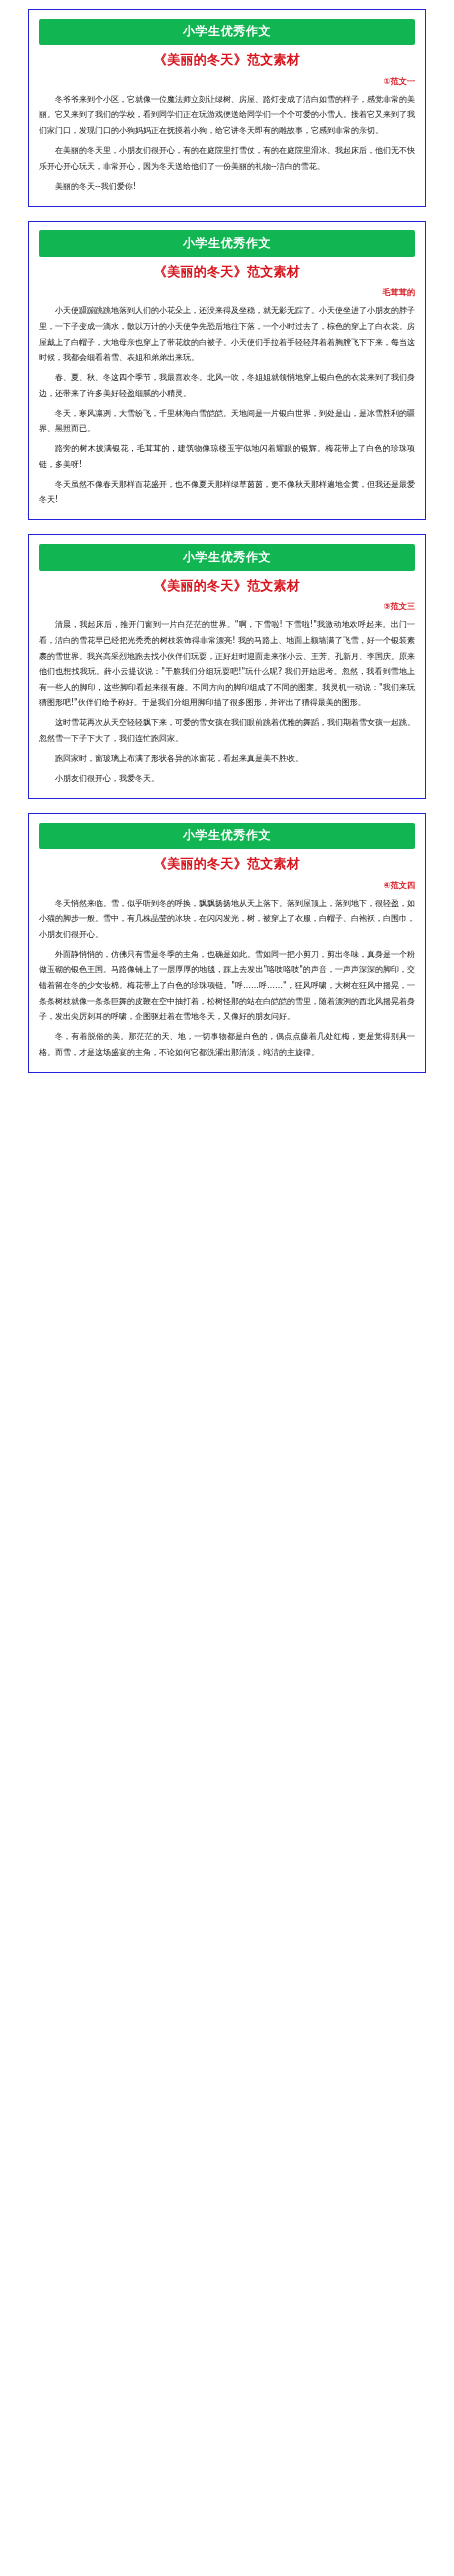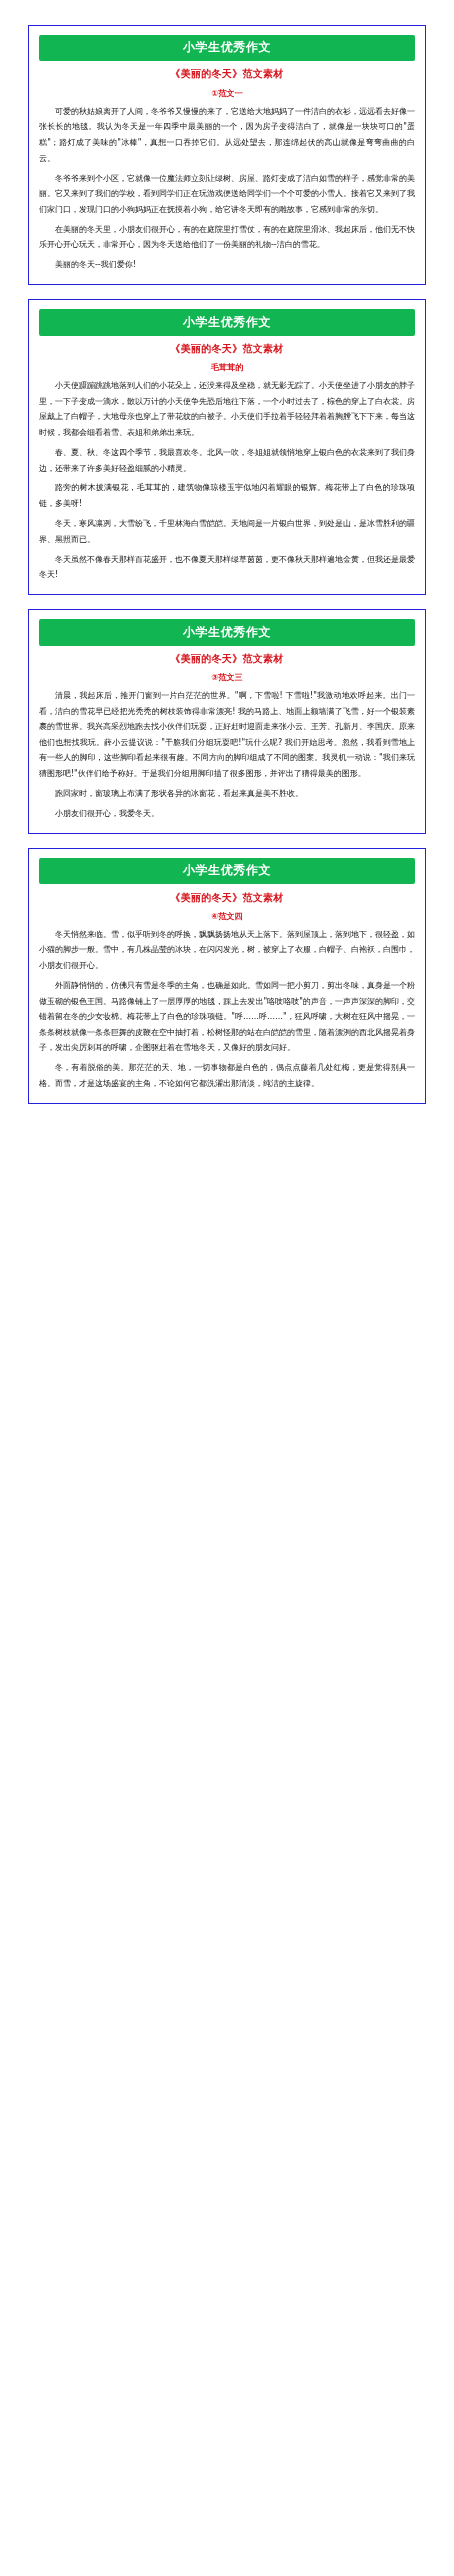--- a/index.html
+++ b/index.html
@@ -3,21 +3,21 @@
 <meta charset="utf-8">
 <style>
   html, body {
     margin: 0;
     padding: 0;
     background: #ffffff;
     font-family: "DejaVu Sans", "Liberation Sans", sans-serif;
   }
   #page {
     width: 416px;
-    margin: 16px auto;
+    margin: 0 auto;
     background: #ffffff;
     padding-top: 8.9px;
     box-sizing: border-box;
   }
   .card {
     border: 1.9px solid #2222dd;
     margin: 0 8.9px 14px 8.9px;
     padding: 8.9px 10px 11.4px 10px;
     background: #ffffff;
     box-sizing: border-box;
@@ -32,27 +32,27 @@
   .banner-text {
     color: #ffffff;
     font-size: 12px;
     font-weight: bold;
     letter-spacing: 0.6px;
     font-family: "DejaVu Sans", "Liberation Sans", sans-serif;
   }
   .subtitle {
     text-align: center;
     color: #d8141c;
-    font-size: 10px;
+    font-size: 13px;
     font-weight: bold;
     margin: 2.5px 0 6.3px 0;
     letter-spacing: 0.3px;
   }
   .section-label {
-    text-align: center;
+    text-align: right;
     color: #d8141c;
     font-size: 8.2px;
     font-weight: bold;
     margin: 1.3px 0 5px 0;
   }
   .para {
     font-size: 8px;
     line-height: 1.95;
     color: #111111;
     text-align: justify;
@@ -68,46 +68,46 @@
 <body>
 
 <div id="page">
 
   <div class="card">
     <div class="banner">
       <span class="banner-text">小学生优秀作文</span>
     </div>
     <div class="subtitle">《美丽的冬天》范文素材</div>
     <div class="section-label">①范文一</div>
-    <p class="para">可爱的秋姑娘离开了人间，冬爷爷又慢慢的来了，它送给大地妈妈了一件洁白的衣衫，远远看去好像一张长长的地毯。我认为冬天是一年四季中最美丽的一个，因为房子变得洁白了，就像是一块块可口的"蛋糕"；路灯成了美味的"冰棒"，真想一口吞掉它们。从远处望去，那连绵起伏的高山就像是弯弯曲曲的白云。</p>
     <p class="para">冬爷爷来到个小区，它就像一位魔法师立刻让绿树、房屋、路灯变成了洁白如雪的样子，感觉非常的美丽。它又来到了我们的学校，看到同学们正在玩游戏便送给同学们一个个可爱的小雪人。接着它又来到了我们家门口，发现门口的小狗妈妈正在抚摸着小狗，给它讲冬天即有的雕故事，它感到非常的亲切。</p>
     <p class="para">在美丽的冬天里，小朋友们很开心，有的在庭院里打雪仗，有的在庭院里滑冰、我起床后，他们无不快乐开心开心玩天，非常开心，因为冬天送给他们了一份美丽的礼物--洁白的雪花。</p>
     <p class="para last">美丽的冬天--我们爱你!</p>
   </div>
 
   <div class="card">
     <div class="banner">
       <span class="banner-text">小学生优秀作文</span>
     </div>
     <div class="subtitle">《美丽的冬天》范文素材</div>
     <div class="section-label">毛茸茸的</div>
     <p class="para">小天使蹑蹦跳跳地落到人们的小花朵上，还没来得及坐稳，就无影无踪了。小天使坐进了小朋友的脖子里，一下子变成一滴水，散以万计的小天使争先恐后地往下落，一个小时过去了，棕色的穿上了白衣裳。房屋戴上了白帽子，大地母亲也穿上了带花纹的白被子。小天使们手拉着手轻轻拜着着胸膛飞下下来，每当这时候，我都会细看着雪、表姐和弟弟出来玩。</p>
     <p class="para">春、夏、秋、冬这四个季节，我最喜欢冬。北风一吹，冬姐姐就领悄地穿上银白色的衣裳来到了我们身边，还带来了许多美好轻盈细腻的小精灵。</p>
+    <p class="para">冬天，寒风凛冽，大雪纷飞，千里林海白雪皑皑。天地间是一片银白世界，到处是山，是冰雪胜利的疆界、黑照而已。</p>
     <p class="para">路旁的树木披满银花，毛茸茸的，建筑物像琼楼玉宇似地闪着耀眼的银辉。梅花带上了白色的珍珠项链，多美呀!</p>
-    <p class="para">冬天，寒风凛冽，大雪纷飞，千里林海白雪皑皑。天地间是一片银白世界，到处是山，是冰雪胜利的疆界、黑照而已。</p>
     <p class="para last">冬天虽然不像春天那样百花盛开，也不像夏天那样绿草茵茵，更不像秋天那样遍地金黄，但我还是最爱冬天!</p>
   </div>
 
   <div class="card">
     <div class="banner">
       <span class="banner-text">小学生优秀作文</span>
     </div>
     <div class="subtitle">《美丽的冬天》范文素材</div>
     <div class="section-label">③范文三</div>
     <p class="para">清晨，我起床后，推开门窗到一片白茫茫的世界。"啊，下雪啦! 下雪啦!"我激动地欢呼起来。出门一看，洁白的雪花早已经把光秃秃的树枝装饰得非常漂亮! 我的马路上、地面上额墙满了飞雪，好一个银装素裹的雪世界。我兴高采烈地跑去找小伙伴们玩耍，正好赶时迎面走来张小云、王芳、孔新月、李国庆。原来他们也想找我玩。薛小云提议说："干脆我们分组玩耍吧!"玩什么呢? 我们开始思考。忽然，我看到雪地上有一些人的脚印，这些脚印看起来很有趣。不同方向的脚印组成了不同的图案。我灵机一动说："我们来玩猜图形吧!"伙伴们给予称好。于是我们分组用脚印描了很多图形，并评出了猜得最美的图形。</p>
+    <p class="para">这时雪花再次从天空轻轻飘下来，可爱的雪女孩在我们眼前跳着优雅的舞蹈，我们期着雪女孩一起跳。忽然雪一下子下大了，我们连忙跑回家。</p>
     <p class="para">跑回家时，窗玻璃上布满了形状各异的冰窗花，看起来真是美不胜收。</p>
     <p class="para last">小朋友们很开心，我爱冬天。</p>
   </div>
 
   <div class="card">
     <div class="banner">
       <span class="banner-text">小学生优秀作文</span>
     </div>
     <div class="subtitle">《美丽的冬天》范文素材</div>
     <div class="section-label">④范文四</div>

